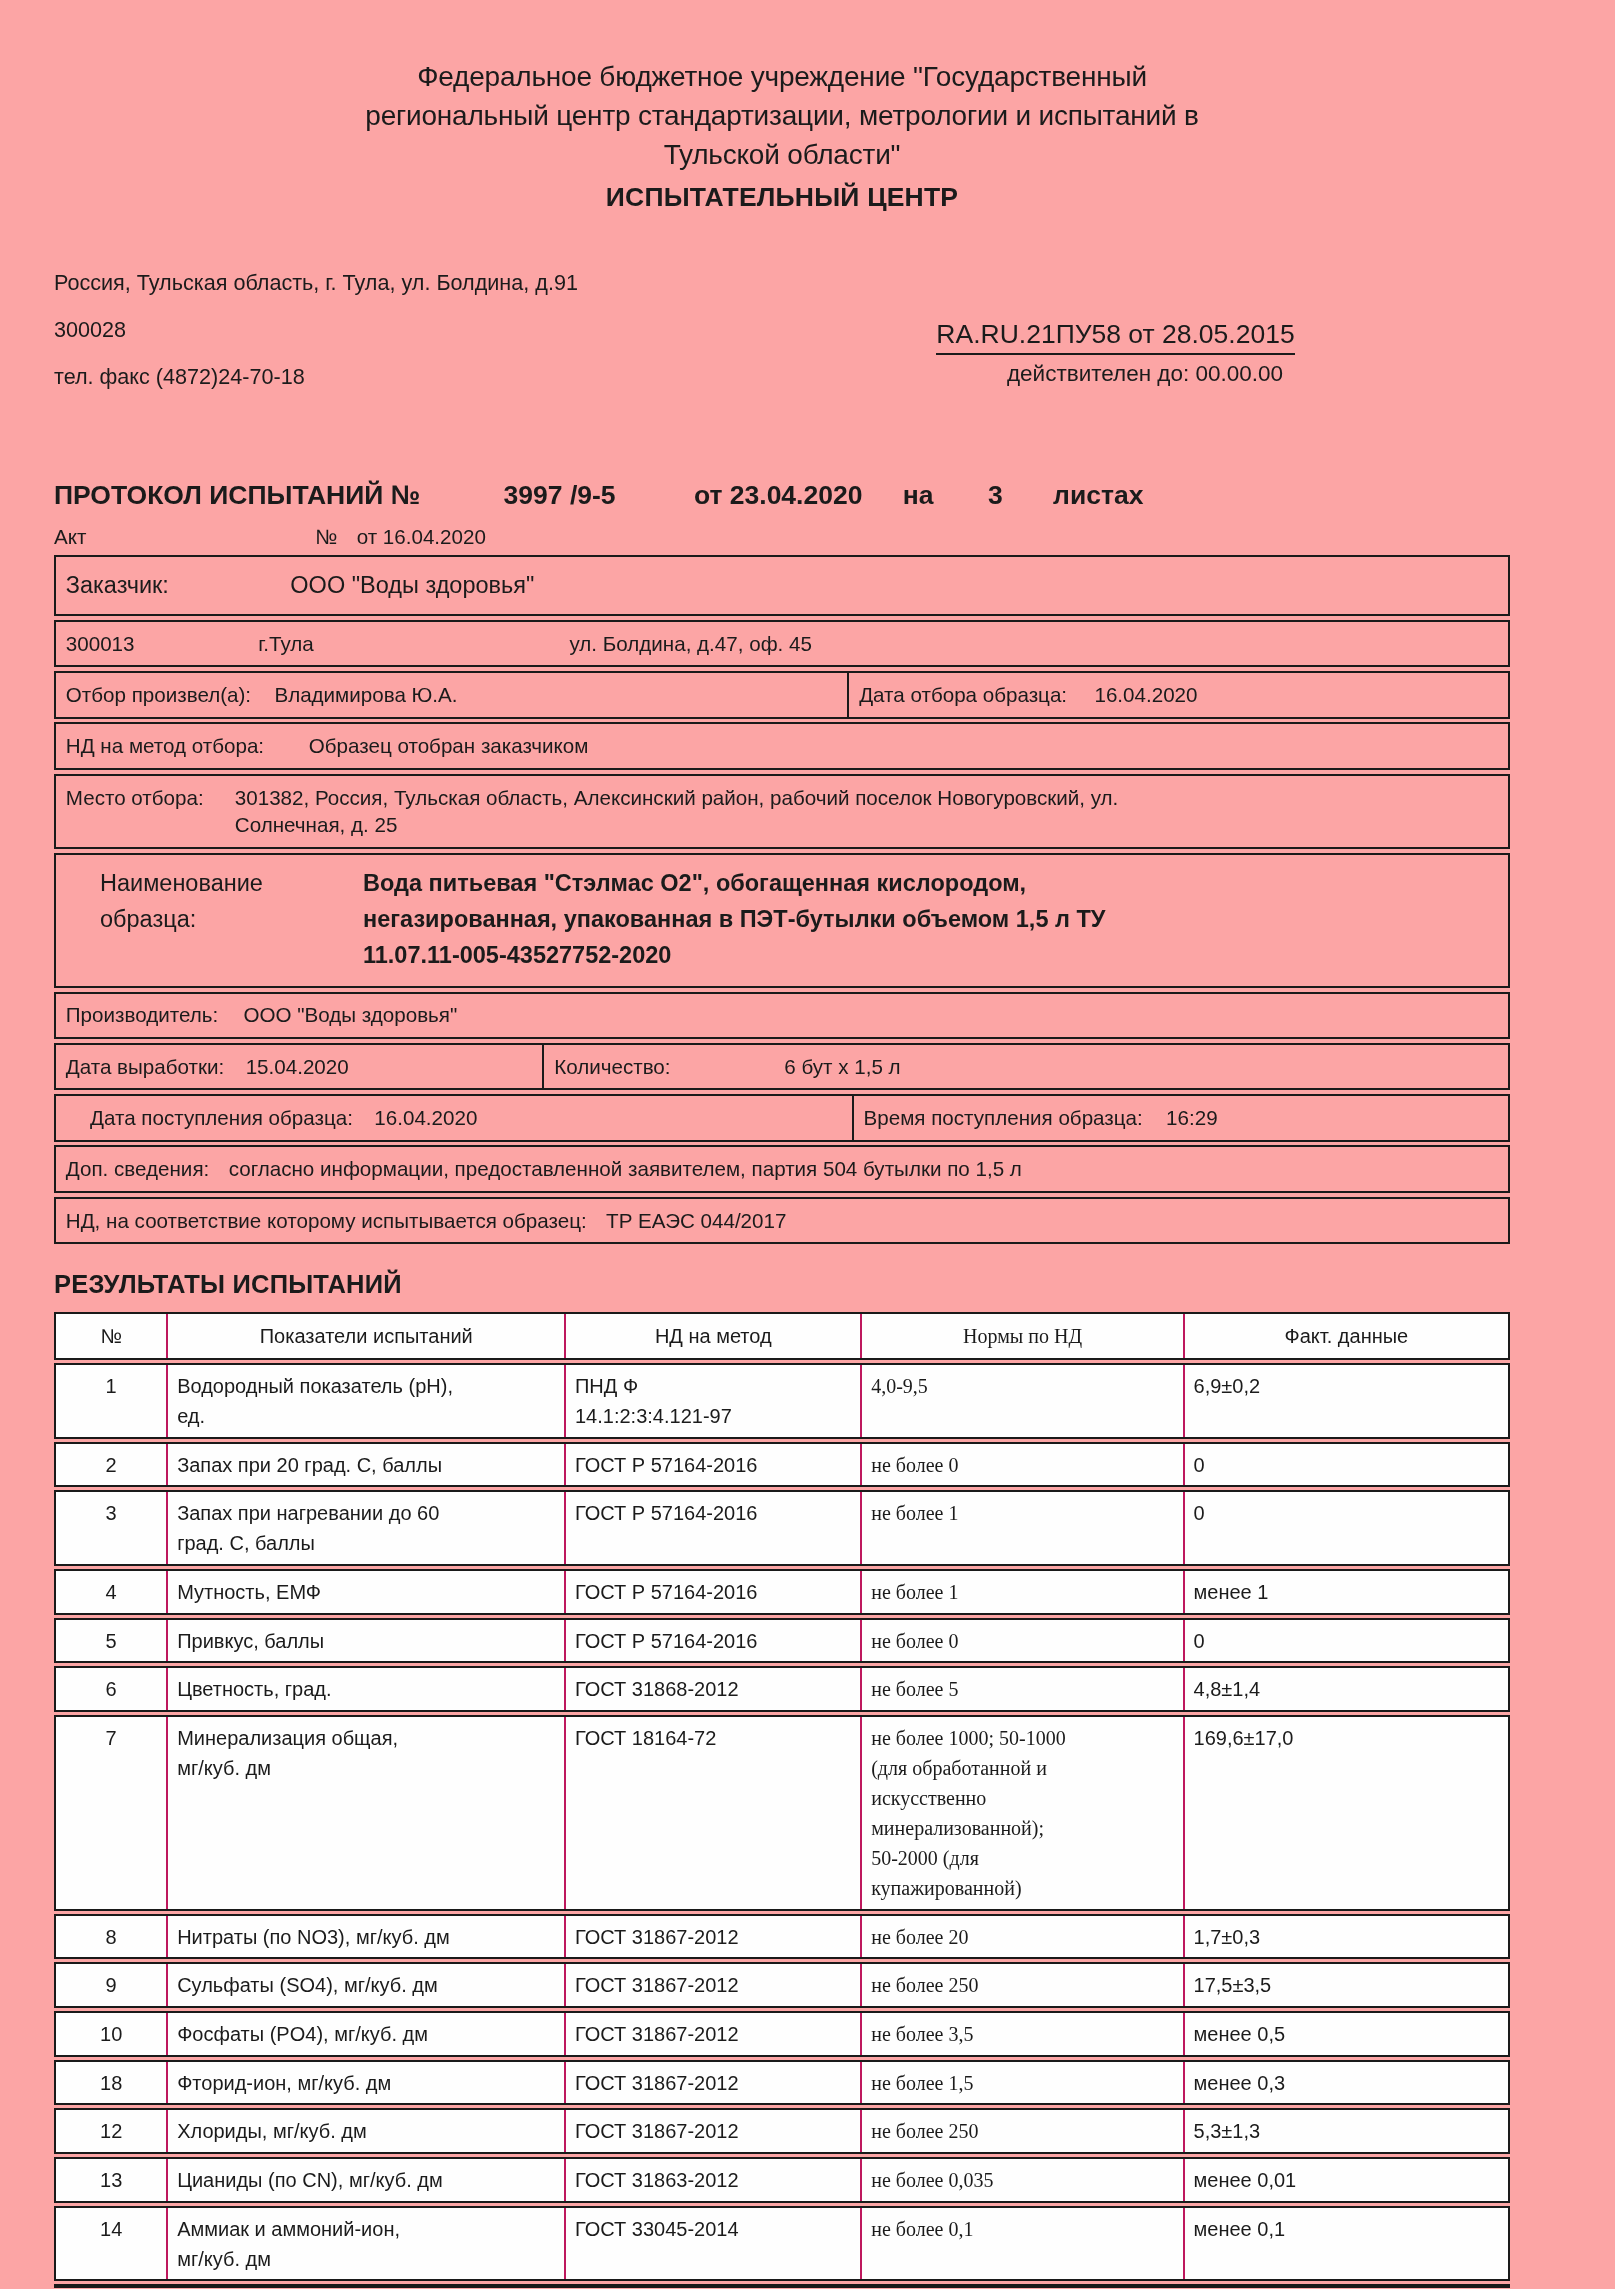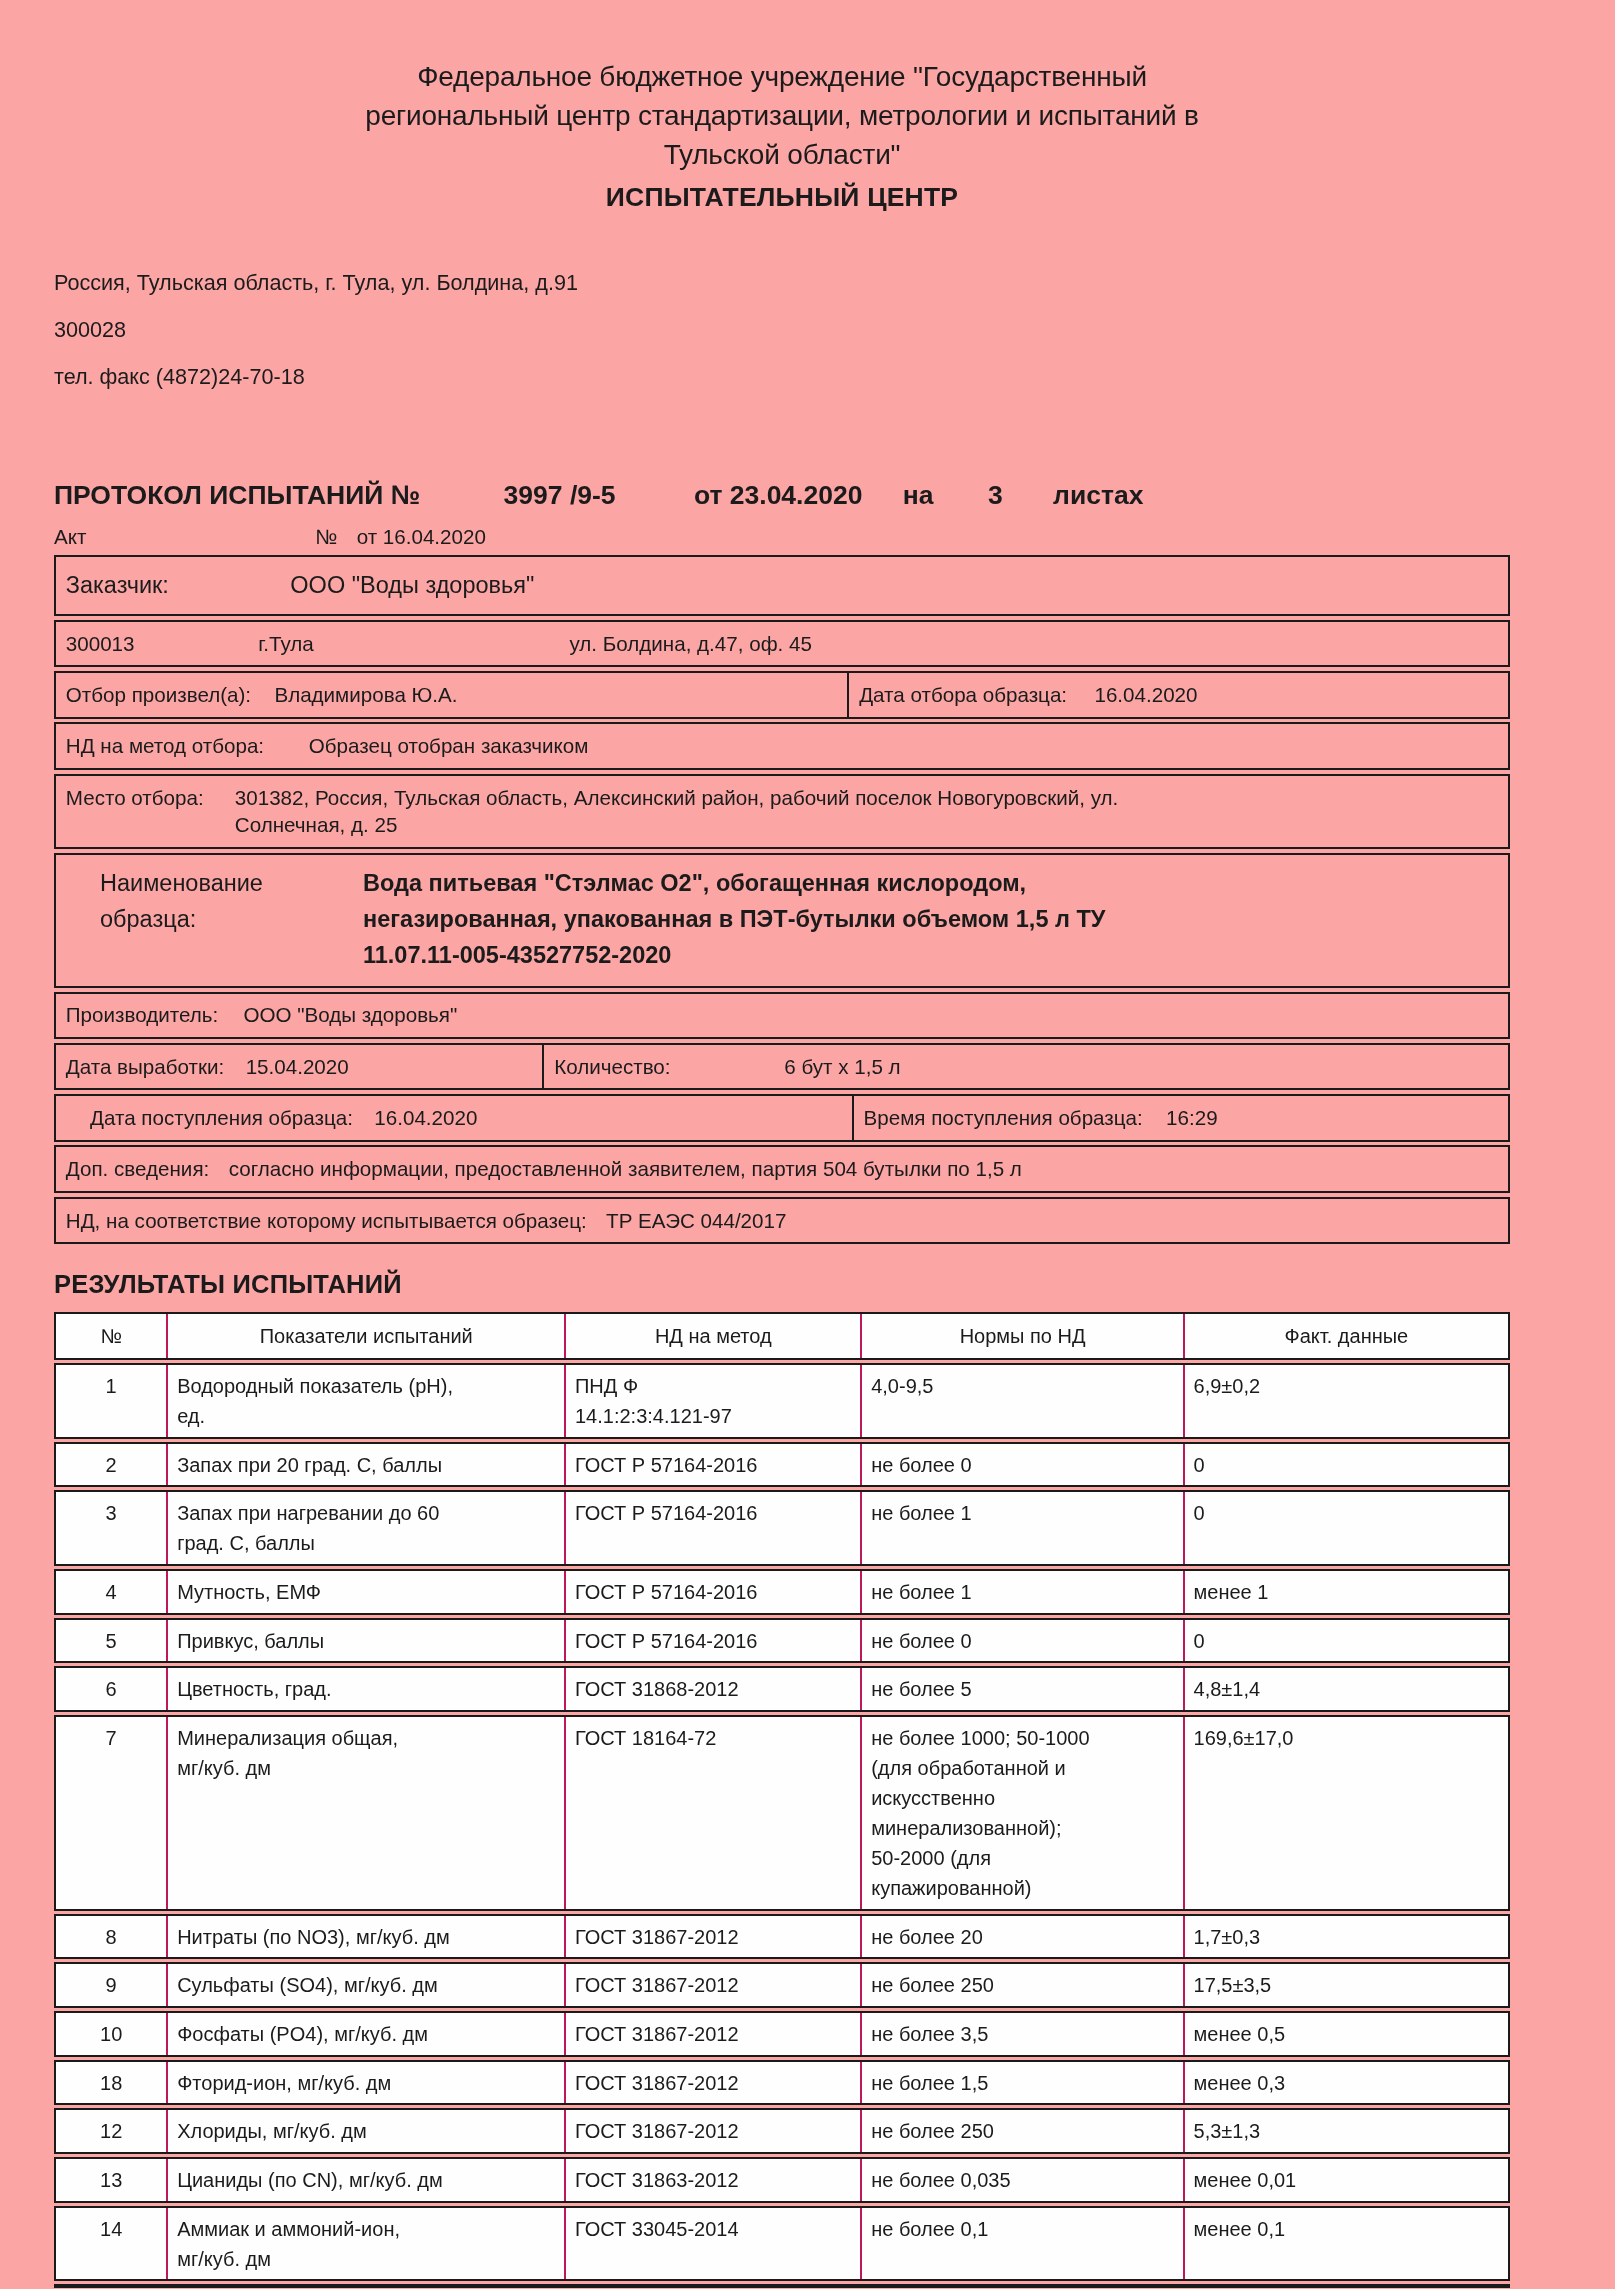--- a/index.html
+++ b/index.html
@@ -47,40 +47,44 @@
 
   
   .res-title{font-size:25.5px;font-weight:bold;margin-top:25.5px;margin-bottom:13.7px;letter-spacing:0.2px;}
   .rtable{width:100%;}
   .trow{display:flex;border:2px solid #1a1a1a;margin-top:2.9px;background:#fefefe;}
   .trow > div{padding:5.9px 8.8px;font-size:20px;line-height:1.5;box-sizing:border-box;white-space:pre-line;}
   .trow > div + div{border-left:2px solid #be185d;}
   .c1{flex:0 0 7.6%;text-align:center;}
   .c2{flex:0 0 27.4%;}
   .c3{flex:0 0 20.4%;}
-  .c4{flex:0 0 22.2%;}
+  .c4{flex:0 0 22.2%;font-family:Liberation Serif, serif;}
   .c5{flex:1;}
   .thead > div{text-align:center;padding:6.9px 8.8px;}
   .thead .c2,.thead .c3,.thead .c4,.thead .c5{text-align:center;}
 </style>
 </head>
 <body>
 
 <div class="page">
   <div class="content">
 
     <div class="org-head pre">Федеральное бюджетное учреждение "Государственный
 региональный центр стандартизации, метрологии и испытаний в
 Тульской области"</div>
     <div class="center-name">ИСПЫТАТЕЛЬНЫЙ ЦЕНТР</div>
 
     <div class="contact">
       <div class="line">Россия, Тульская область, г. Тула,  ул. Болдина, д.91</div>
       <div class="line">300028</div>
       <div class="line">тел.  факс (4872)24-70-18</div>
+      <div class="accr">
+        <div><span class="cert">RA.RU.21ПУ58 от 28.05.2015</span></div>
+        <div class="valid">действителен до: 00.00.00</div>
+      </div>
     </div>
 
     <div class="proto-line">
       <span>ПРОТОКОЛ ИСПЫТАНИЙ №</span>
       <span class="num">3997 /9-5</span>
       <span class="date">от 23.04.2020</span>
       <span class="on">на</span>
       <span class="cnt">3</span>
       <span class="sheets">листах</span>
     </div>

